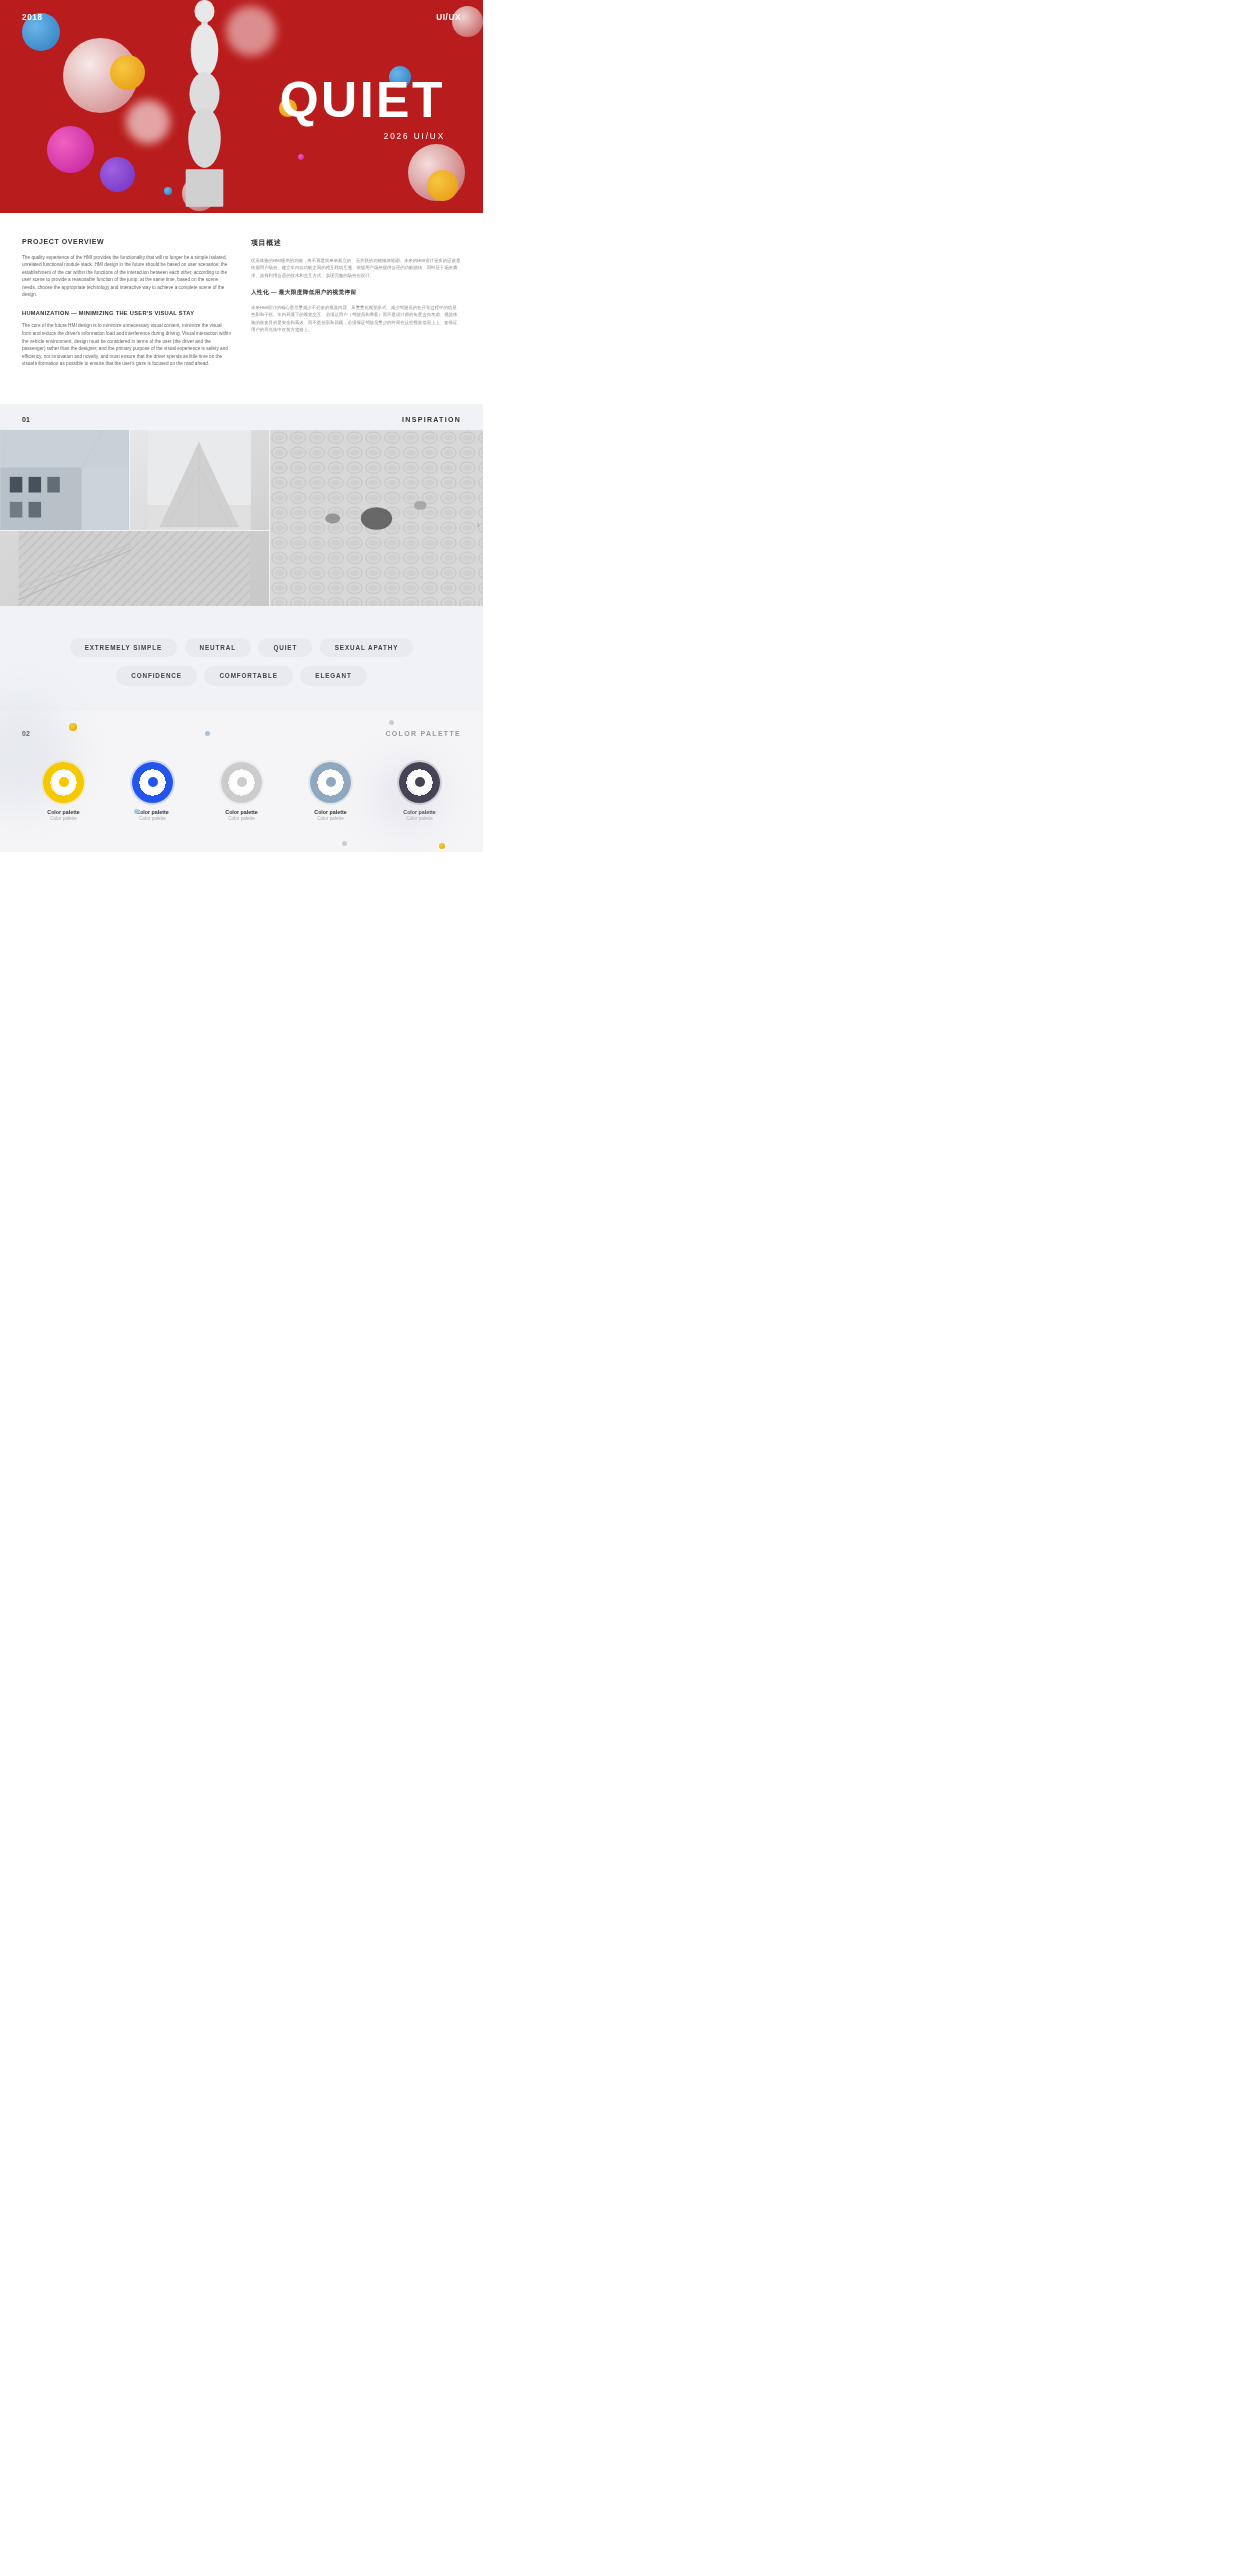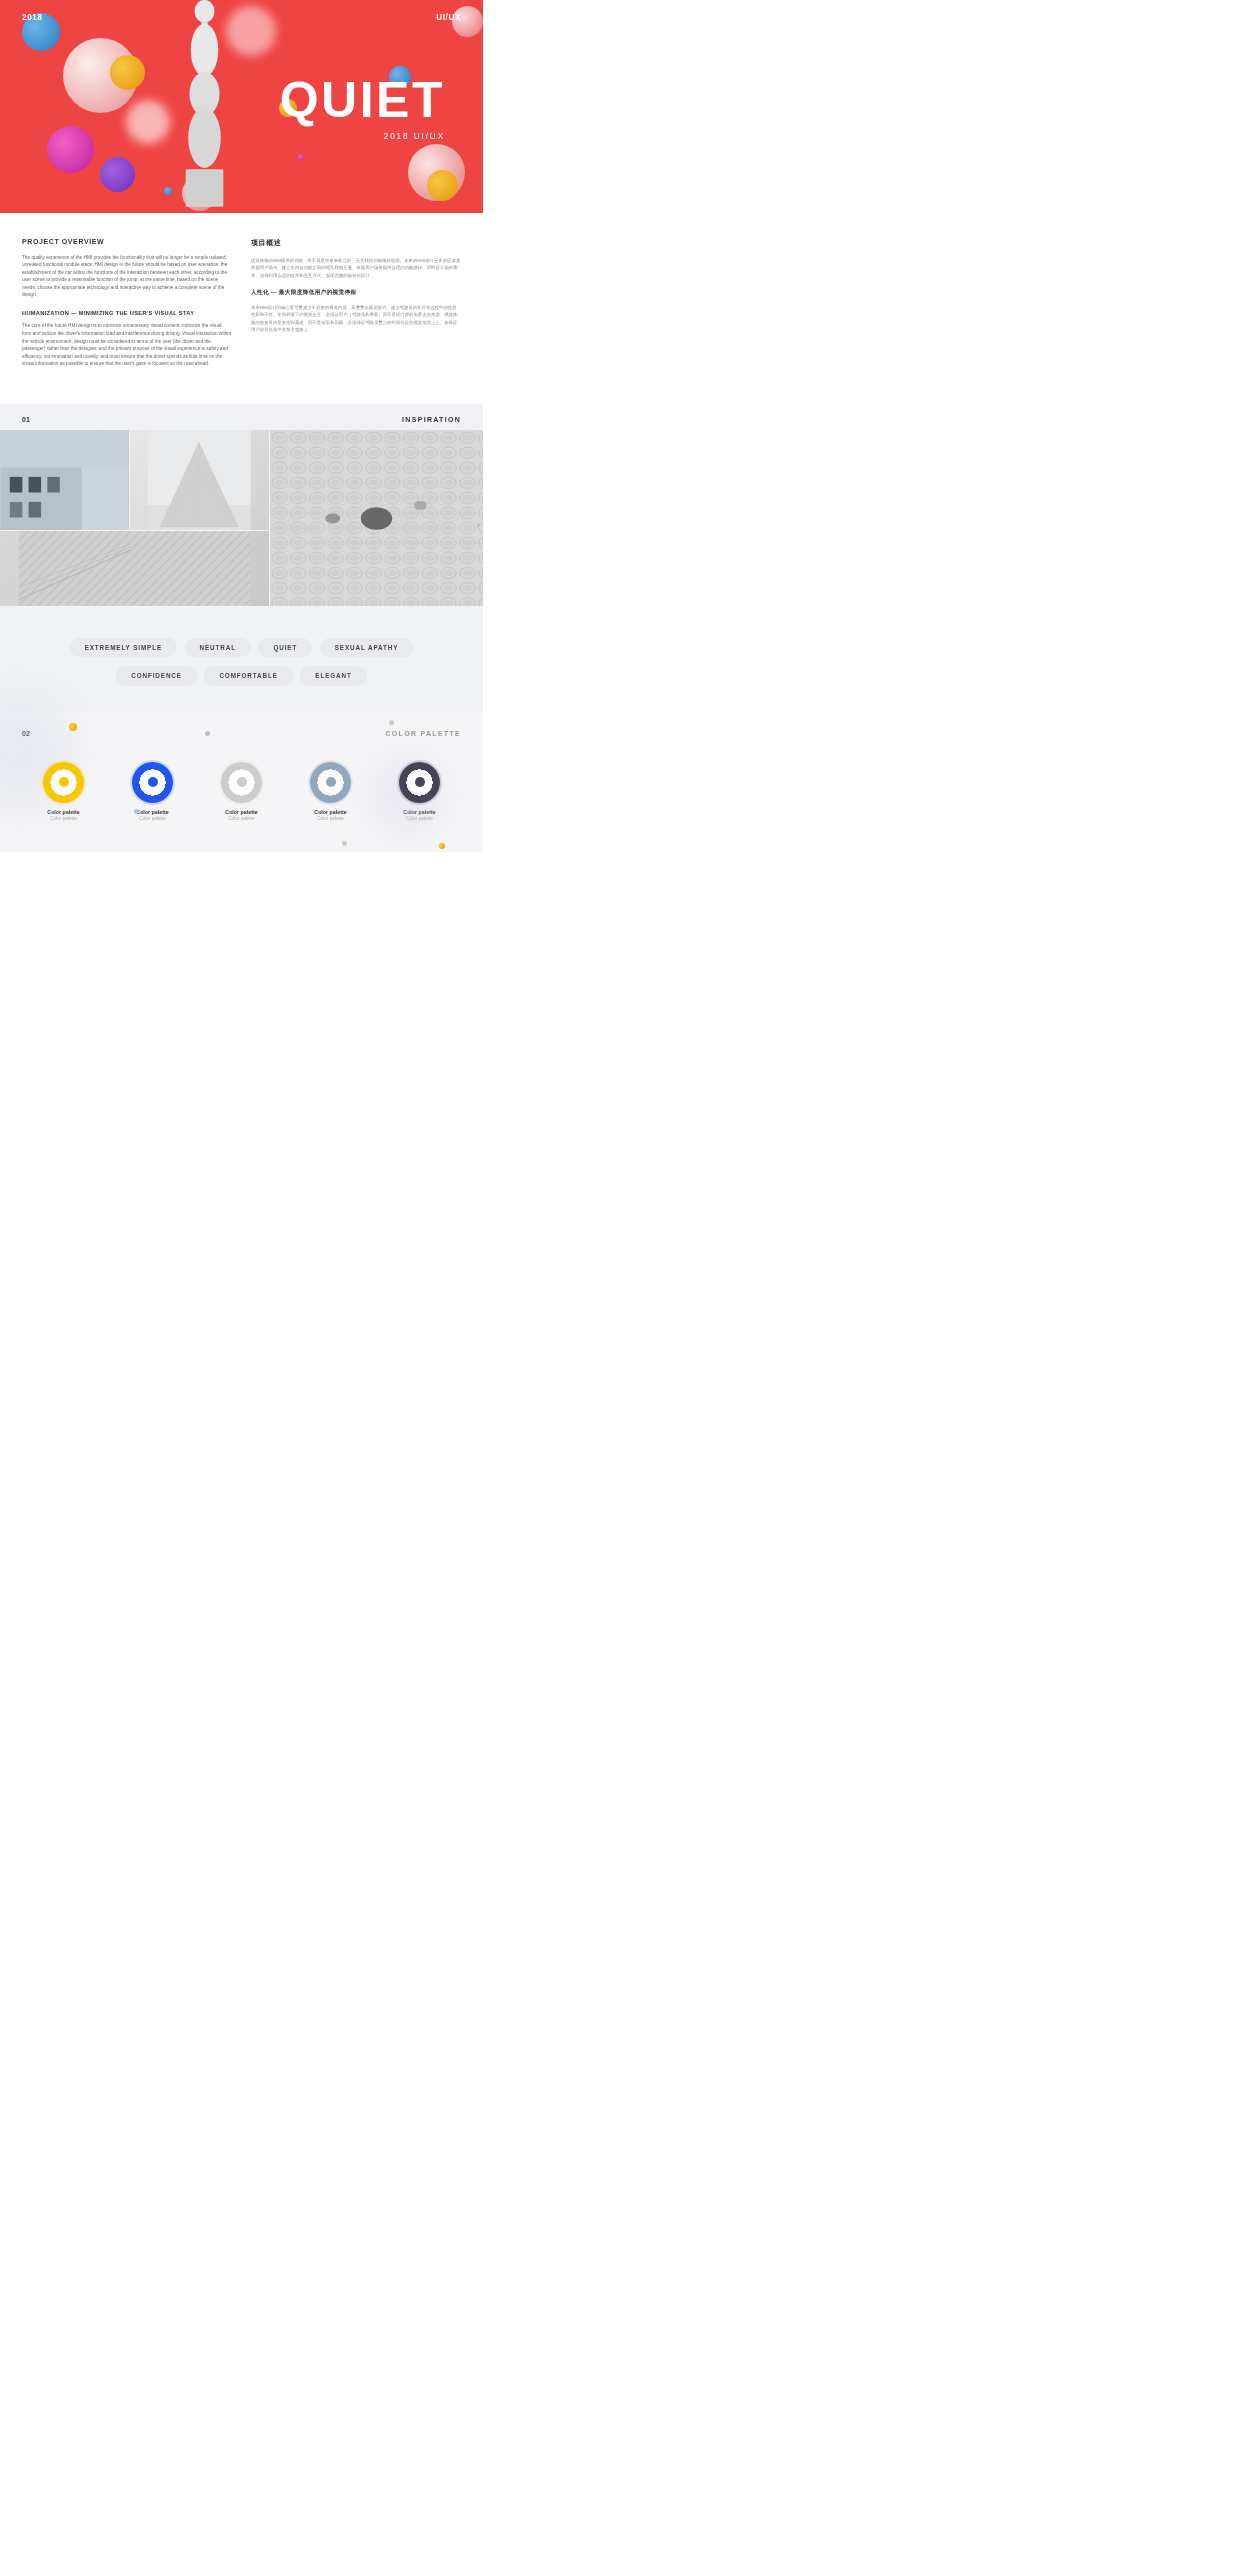--- a/index.html
+++ b/index.html
@@ -8,21 +8,21 @@
       font-family: 'Arial', sans-serif;
       background: #fff;
       overflow-x: hidden;
     }
 
     
     .hero {
       position: relative;
       width: 483px;
       height: 213px;
-      background: #ef4444;
+      background: #b91c1c;
       overflow: hidden;
     }
     .hero-year {
       position: absolute;
       top: 12.6px;
       left: 22px;
       color: #fff;
       font-size: 8.2px;
       font-weight: bold;
       letter-spacing: 0.6px;
@@ -344,21 +344,21 @@
 
       <ellipse cx="55" cy="150" rx="24" ry="35" fill="#ddd"></ellipse>
 
       <ellipse cx="55" cy="220" rx="26" ry="48" fill="#d8d8d8"></ellipse>
 
       <rect x="25" y="270" width="60" height="60" rx="2" fill="#d0d0d0"></rect>
     </svg>
   </div>
 
   <div class="hero-title">QUIET</div>
-  <div class="hero-subtitle">2018  UI/UX</div>
+  <div class="hero-subtitle">2026  UI/UX</div>
 </div>
 
 <div class="project-overview">
   <div>
     <div class="po-section-title">PROJECT OVERVIEW</div>
     <div class="po-body">The quality experience of the HMI provides the functionality that will no longer be a simple isolated, unrelated functional module stack. HMI design in the future should be based on user scenarios: the establishment of the car within the functions of the interaction between each other, according to the user scene to provide a reasonable function of the jump: at the same time, based on the scene needs, choose the appropriate technology and interactive way to achieve a complete scene of the design.</div>
     <div class="po-sub-title">HUMANIZATION — MINIMIZING THE USER'S VISUAL STAY</div>
     <div class="po-body">The core of the future HMI design is to minimize unnecessary visual content, minimize the visual form and reduce the driver's information load and interference during driving. Visual interaction within the vehicle environment, design must be considered in terms of the user (the driver and the passenger) rather than the designer, and the primary purpose of the visual experience is safety and efficiency, not innovation and novelty, and must ensure that the driver spends as little time on the visual information as possible to ensure that the user's gaze is focused on the road ahead.</div>
   </div>
   <div>

